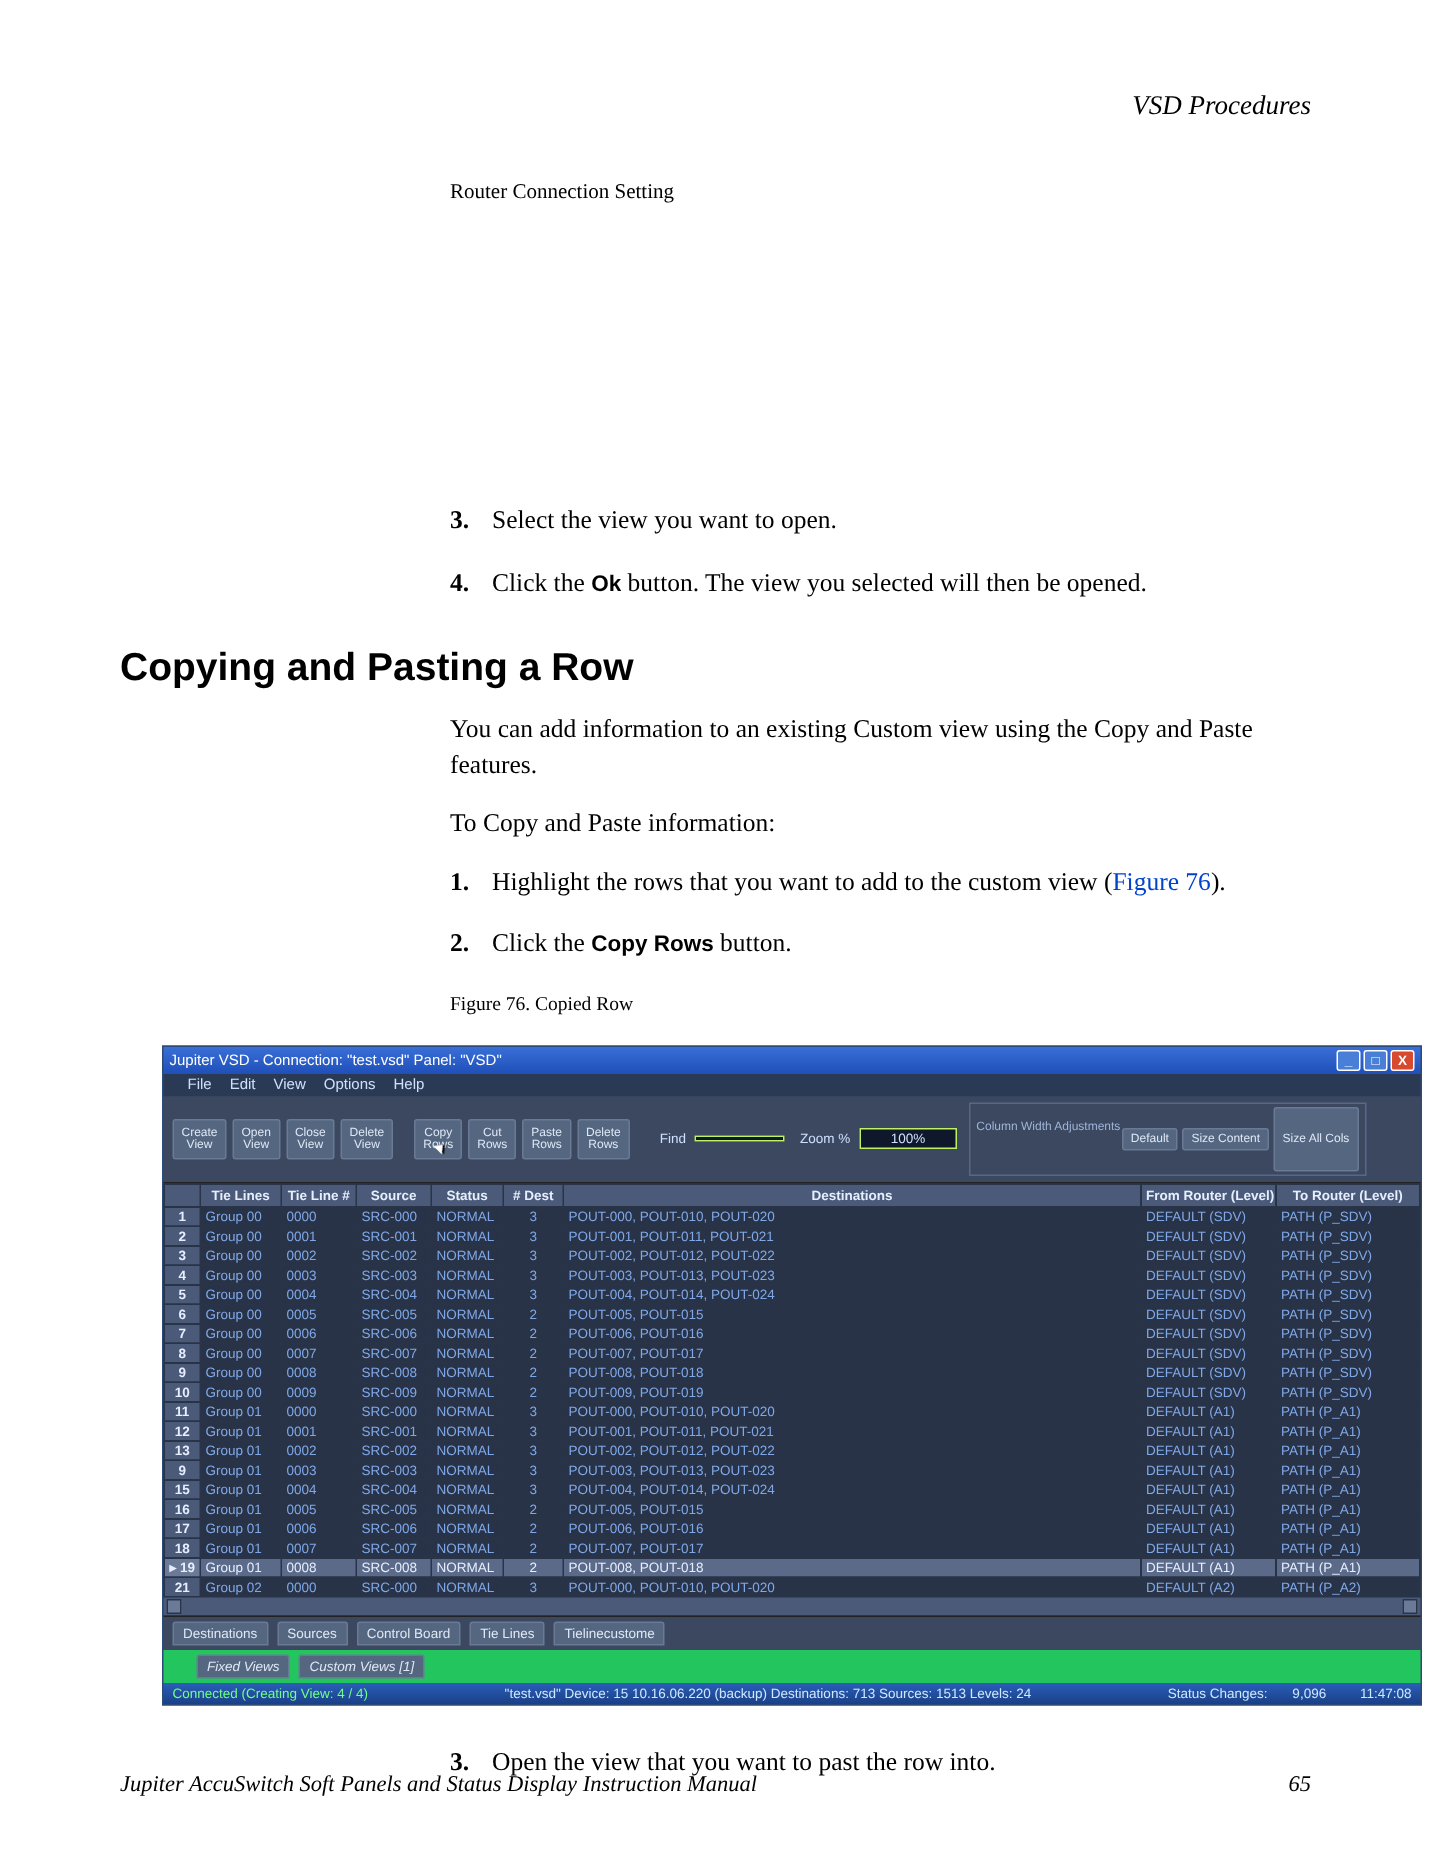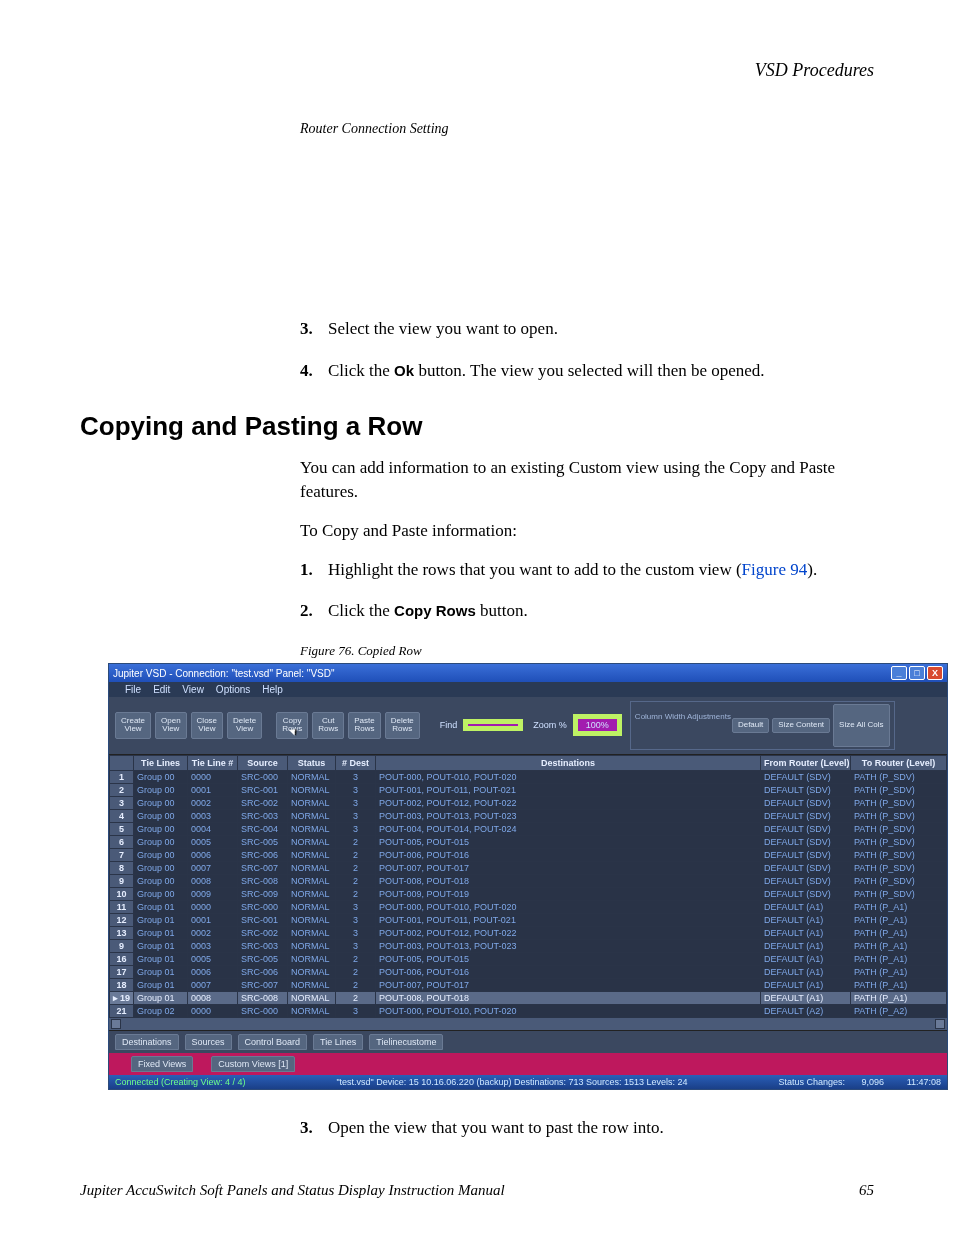--- a/index.html
+++ b/index.html
@@ -17,22 +17,22 @@
     position: relative;
   }
   .header-right {
     text-align: right;
     font-style: italic;
     font-size: 18px;
     margin-bottom: 40px;
   }
   .indent-block { margin-left: 220px; }
   .caption-small {
-    font-style: italic;
     font-size: 14px;
+    margin-bottom: 18px;
   }
   .blank-gap { height: 170px; }
   .step {
     display: flex;
     gap: 10px;
     font-size: 17px;
     margin: 10px 0 18px 0;
     line-height: 1.4;
   }
   .step-num { font-weight: bold; min-width: 18px; }
@@ -43,25 +43,24 @@
     font-size: 26px;
     margin: 28px 0 14px 0;
   }
   .body-text {
     margin-left: 220px;
     font-size: 17px;
     line-height: 1.45;
     margin-bottom: 14px;
   }
   .fig-caption {
-    font-style: italic;
     font-size: 13px;
     margin-left: 220px;
     margin-top: 20px;
-    margin-bottom: 4px;
+    margin-bottom: 20px;
   }
   .link { color: #0044cc; }
 
   
   .app-window {
     margin-left: 28px;
     width: 840px;
     border: 1px solid #2b4a7a;
     font-family: Tahoma, Arial, sans-serif;
     font-size: 9px;
@@ -110,22 +109,22 @@
     font-size: 8px;
     text-align: center;
     line-height: 1.05;
     border-radius: 2px;
     white-space: pre-line;
     min-width: 30px;
   }
   .tb-sep { width: 6px; }
   .tb-label { color:#cfe0ff; font-size:9px; margin: 0 2px 0 6px; }
   .tb-field {
-    background:#a21caf; border:5px solid #bef264; color:#cfe0ff;
-    padding:1px 8px; font-size:9px; min-width:40px; display:inline-block;
+    background:#0f172a; border:1px solid #bef264; color:#cfe0ff;
+    padding:1px 20px; font-size:9px; min-width:40px; display:inline-block;
   }
   .tb-group {
     border:1px solid #56688a; padding:2px 4px; display:flex; gap:3px; align-items:center;
     margin-left:4px;
   }
   .tb-group-title { position:relative; top:-9px; font-size:8px; color:#9fb4d8; margin-right:-2px;}
   .grid-wrap { background:#293347; }
   table.grid { border-collapse: collapse; width: 100%; table-layout: fixed; }
   table.grid th {
     background:#4a5a78; color:#e6eeff; font-weight:bold;
@@ -146,21 +145,21 @@
   .hscroll .arr { width:10px;height:10px;background:#6a7a98;border:1px solid #2a3448;}
   .tabsrow {
     background:#3b4860; padding:3px 6px; display:flex; gap:6px; align-items:center;
     border-top:1px solid #222;
   }
   .tab {
     background:#556680; border:1px solid #6a7a94; color:#dfe8f5;
     padding:2px 6px; font-size:9px; border-radius:2px 2px 0 0;
   }
   .subtabsrow {
-    background:#be185d; padding:3px 6px 3px 22px; display:flex; gap:18px; align-items:center;
+    background:#22c55e; padding:3px 6px 3px 22px; display:flex; gap:6px; align-items:center;font-style:italic;
   }
   .statusbar {
     background: linear-gradient(#2a5fb8, #1a3f88);
     color:#cfe8ff; font-size:9px;
     display:flex; justify-content:space-between; align-items:flex-start;
     padding:2px 6px;
   }
   .status-left { color:#6fff8a; }
   .status-mid { flex:1; text-align:center; }
   .footer {
@@ -208,21 +207,21 @@
 
   <h2 class="h2">Copying and Pasting a Row</h2>
 
   <p class="body-text">You can add information to an existing Custom view using the Copy and Paste features.</p>
   <p class="body-text">To Copy and Paste information:</p>
 
   <div class="indent-block">
     <div class="step">
       <span class="step-num">1.</span>
       <span>
-        <span>Highlight the rows that you want to add to the custom view (</span><span class="link">Figure 94</span><span>).</span>
+        <span>Highlight the rows that you want to add to the custom view (</span><span class="link">Figure 76</span><span>).</span>
       </span>
     </div>
     <div class="step">
       <span class="step-num">2.</span>
       <span>
         <span>Click the </span><span class="ui-bold">Copy Rows</span><span> button.</span>
       </span>
     </div>
   </div>
 
@@ -439,20 +438,31 @@
               <td>Group 01</td>
               <td>0003</td>
               <td>SRC-003</td>
               <td>NORMAL</td>
               <td class="col-ndest">3</td>
               <td>POUT-003,  POUT-013,  POUT-023</td>
               <td>DEFAULT (A1)</td>
               <td>PATH (P_A1)</td>
             </tr>
             <tr>
+              <td class="rownum">15</td>
+              <td>Group 01</td>
+              <td>0004</td>
+              <td>SRC-004</td>
+              <td>NORMAL</td>
+              <td class="col-ndest">3</td>
+              <td>POUT-004,  POUT-014,  POUT-024</td>
+              <td>DEFAULT (A1)</td>
+              <td>PATH (P_A1)</td>
+            </tr>
+            <tr>
               <td class="rownum">16</td>
               <td>Group 01</td>
               <td>0005</td>
               <td>SRC-005</td>
               <td>NORMAL</td>
               <td class="col-ndest">2</td>
               <td>POUT-005,  POUT-015</td>
               <td>DEFAULT (A1)</td>
               <td>PATH (P_A1)</td>
             </tr>

